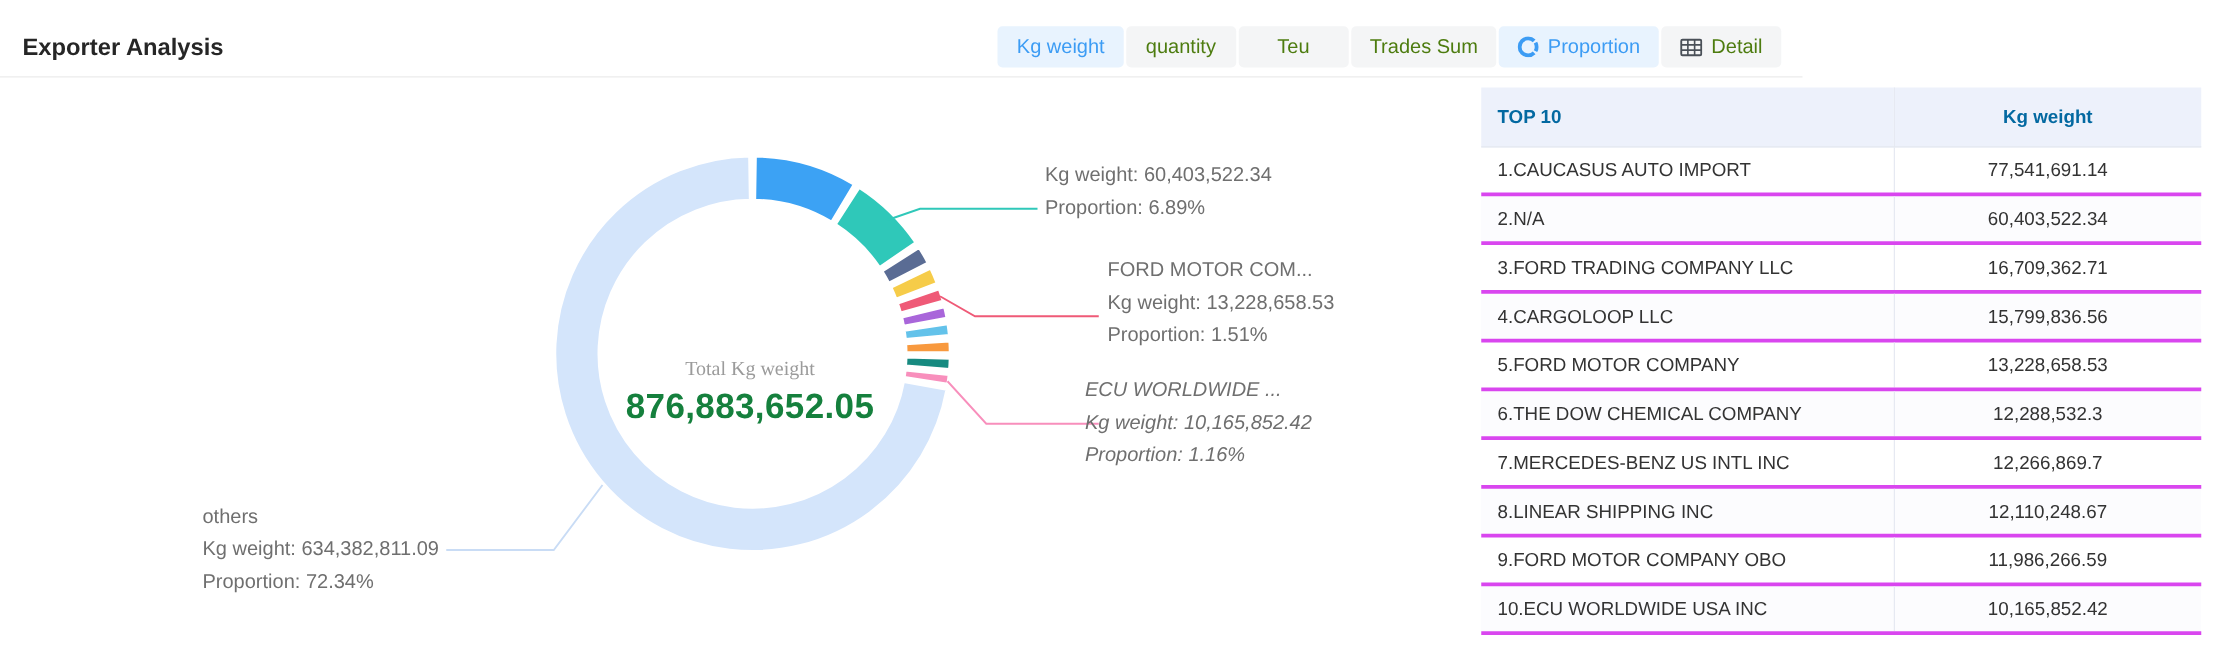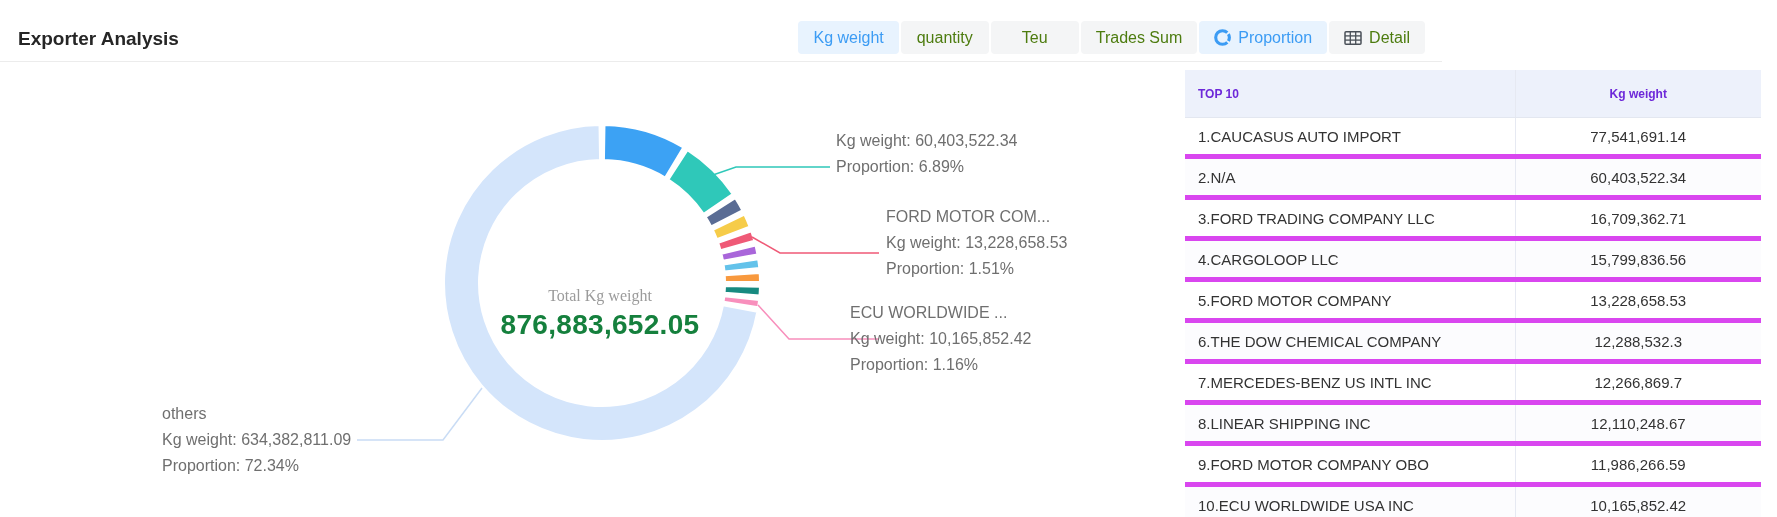--- a/index.html
+++ b/index.html
@@ -23,34 +23,34 @@
 
   
   #donut-svg { position:absolute; left:0; top:0; }
   .center-label { position:absolute; left:440px; top:287px; width:320px; text-align:center; }
   .center-title { font-size:16px; color:#9b9b9b;font-family:Liberation Serif, serif; }
   .center-value { font-size:28px; color:#15803d; font-weight:600; margin-top:4px; letter-spacing:0.3px; }
   .callout { position:absolute; font-size:16px; line-height:26px; color:#6f6f6f; white-space:nowrap; }
   .callout div { height:26px; }
   #callout-na    { left:836px; top:128px; }
   #callout-ford  { left:886px; top:204px; }
-  #callout-ecu   { left:850px; top:300px; }
+  #callout-ecu   { left:868px; top:300px;font-style:italic; }
   #callout-others{ left:162px; top:401px; }
 
   
   .top10 { position:absolute; left:1185px; top:70px; width:576px;
            border-collapse:collapse; table-layout:fixed; font-size:15px; color:#333; }
   .top10 col.c1 { width:330px; }
   .top10 col.c2 { width:246px; }
-  .top10 thead th { background:#edf1fb; height:45px; font-size:12px; font-weight:bold;
-                    color:#6d28d9; border-bottom:1px solid #e3e7f0; }
+  .top10 thead th { background:#edf1fb; height:45px; font-size:15px; font-weight:bold;
+                    color:#0369a1; border-bottom:1px solid #e3e7f0; }
   .top10 th:first-child, .top10 td:first-child { text-align:left; padding-left:13px;
                     border-right:1px solid #e6e9f2; }
   .top10 th:last-child, .top10 td:last-child { text-align:center; }
-  .top10 tbody td { height:34px; border-bottom:5px solid #d946ef; overflow:hidden;
+  .top10 tbody td { height:34px; border-bottom:3px solid #d946ef; overflow:hidden;
                     text-overflow:ellipsis; white-space:nowrap; }
   .top10 tbody tr:nth-child(even) td { background:#fcfcfe; }
 </style>
 </head>
 <body>
 
 <div class="topbar">
   <div class="page-title">Exporter Analysis</div>
   <div class="btn-row">
     <div class="btn active">

